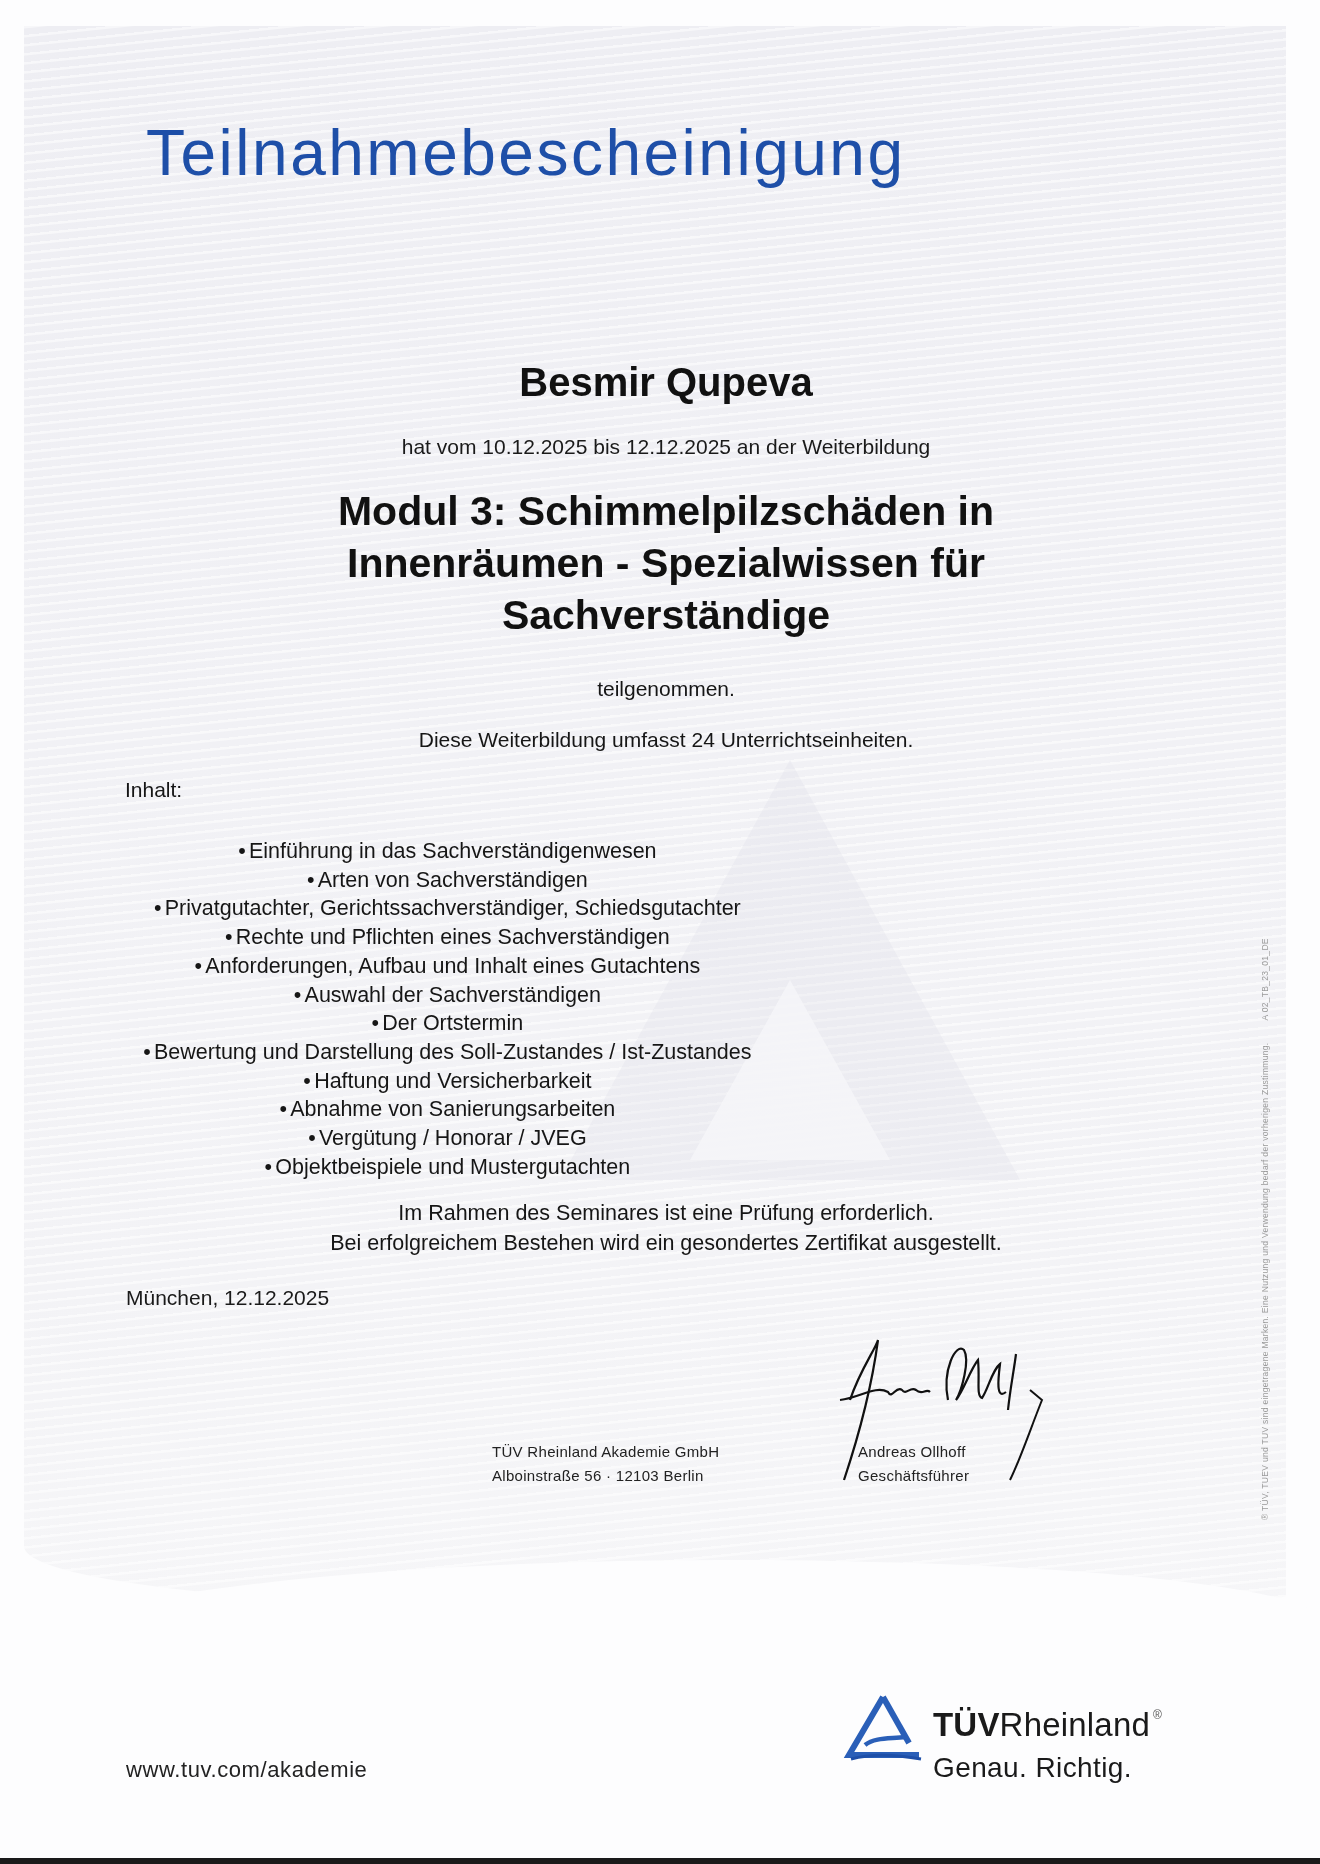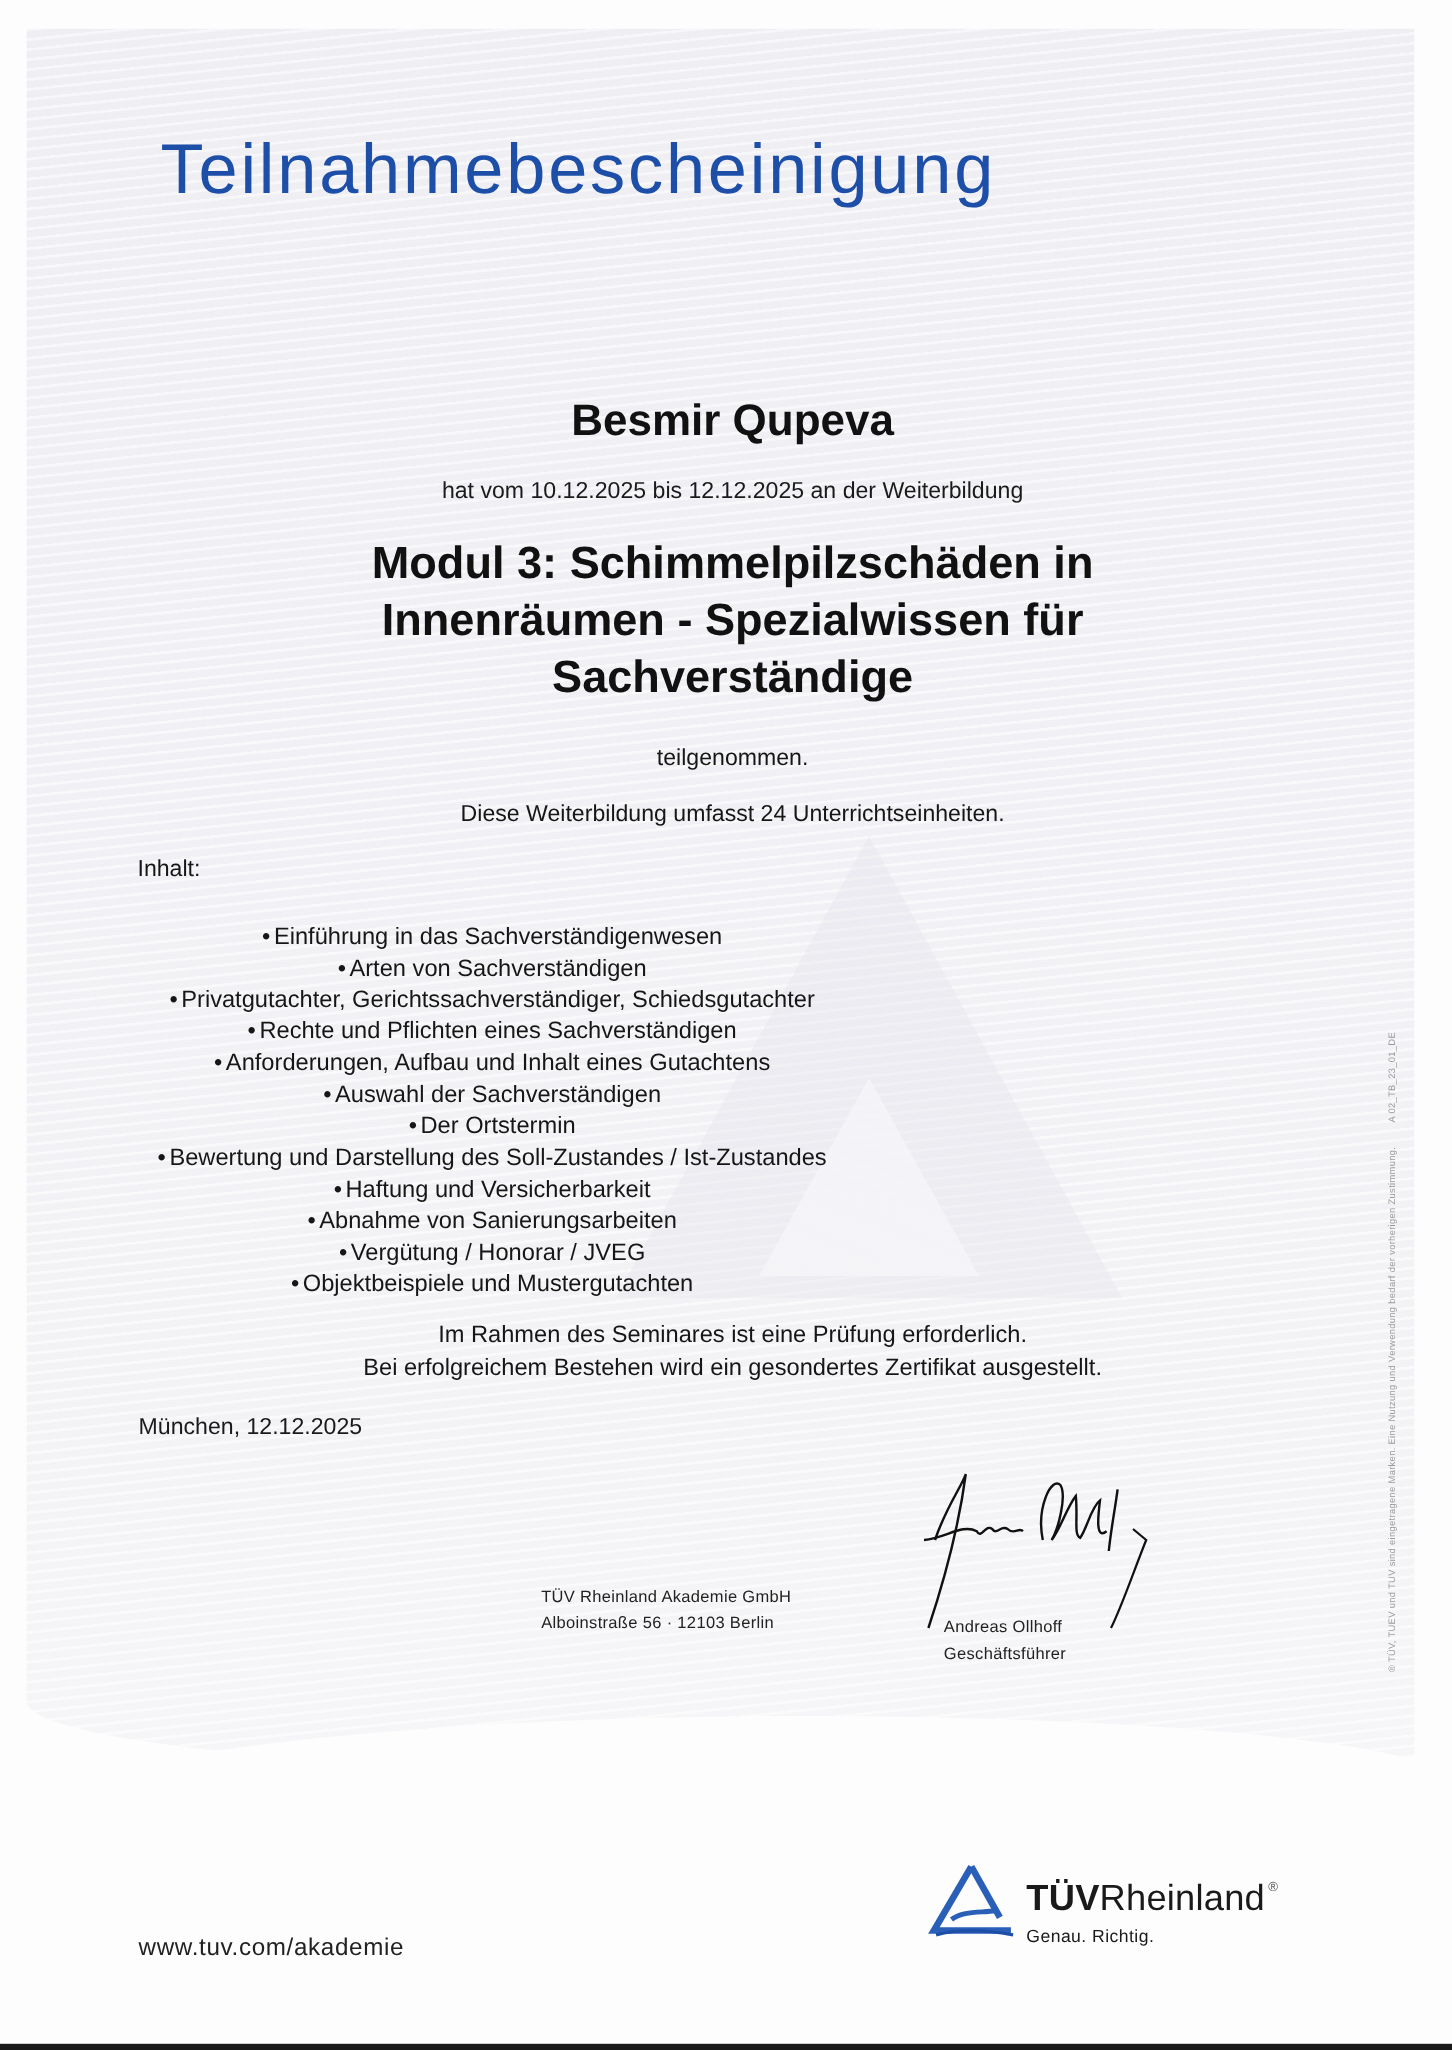--- a/index.html
+++ b/index.html
@@ -159,21 +159,20 @@
       letter-spacing: 0.3px;
     }
     .signer-block {
       position: absolute;
       left: 858px;
       top: 1440px;
       font-size: 15px;
       line-height: 24px;
       color: #222;
       letter-spacing: 0.3px;
-      margin-top: 28px;
     }
     .signature {
       position: absolute;
       left: 830px;
       top: 1330px;
       width: 240px;
       height: 160px;
     }
 
     .vertical-note {
@@ -220,21 +219,21 @@
       vertical-align: top;
       position: relative;
       top: 2px;
       margin-left: 3px;
       color: #555;
     }
     .tagline {
       position: absolute;
       left: 933px;
       top: 1752px;
-      font-size: 16px;
+      font-size: 28px;
       color: #1a1a1a;
       letter-spacing: 0.4px;
     }
   </style>
 </head>
 <body>
 
 <div class="bg-panel"></div>
 <div class="watermark"></div>
 <div class="watermark-inner"></div>

